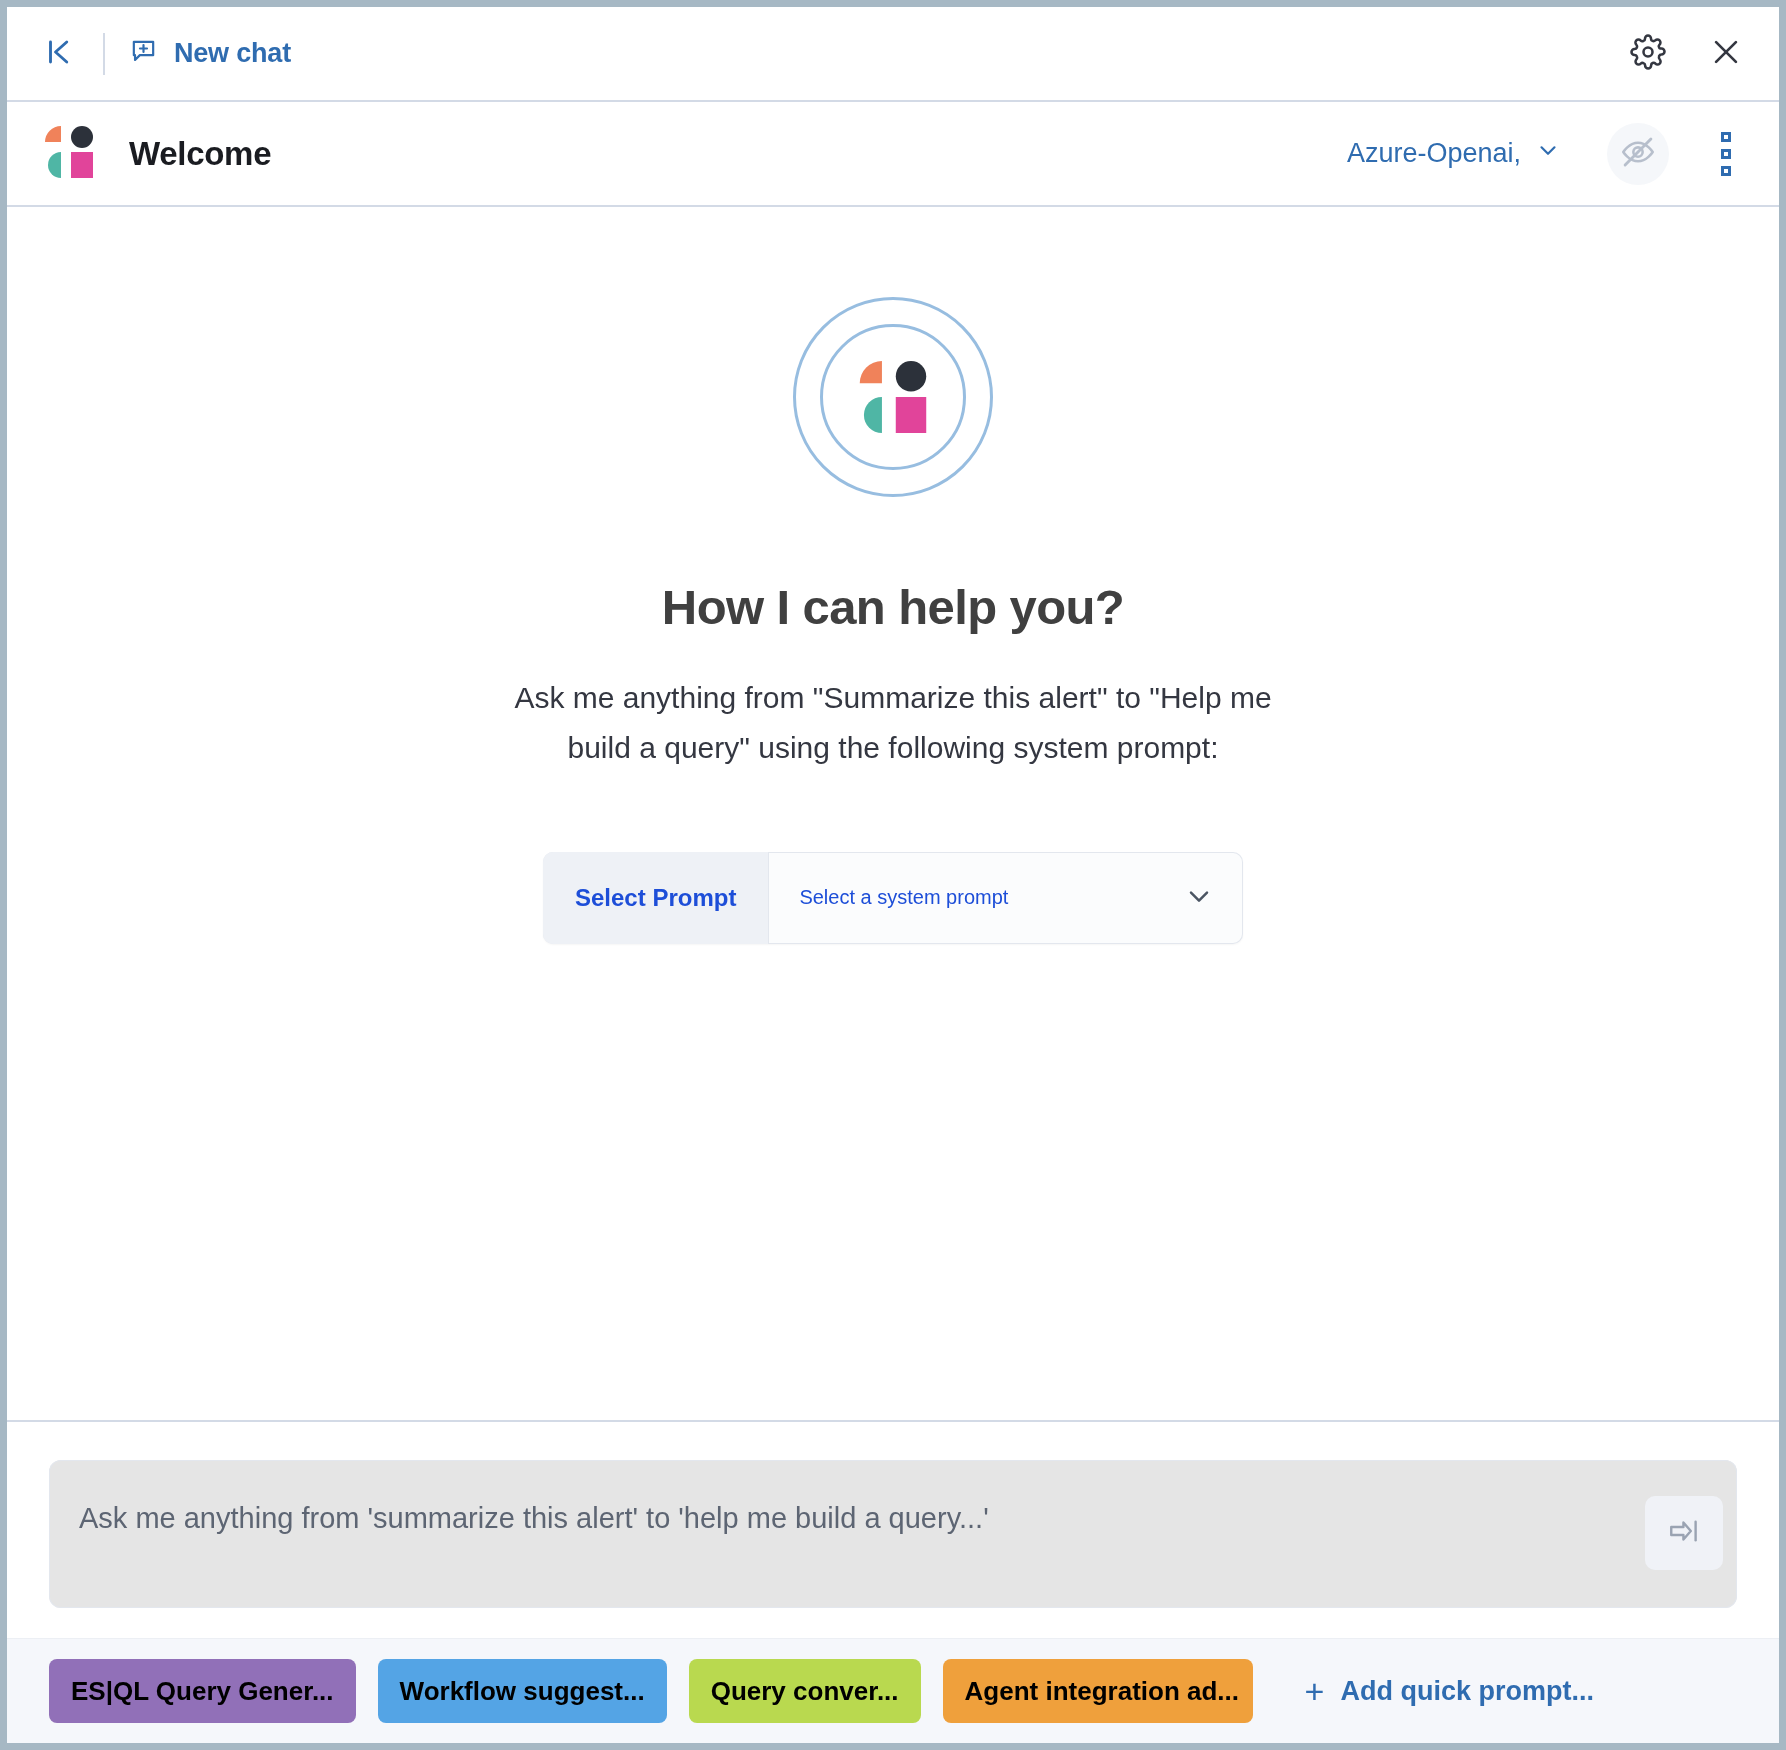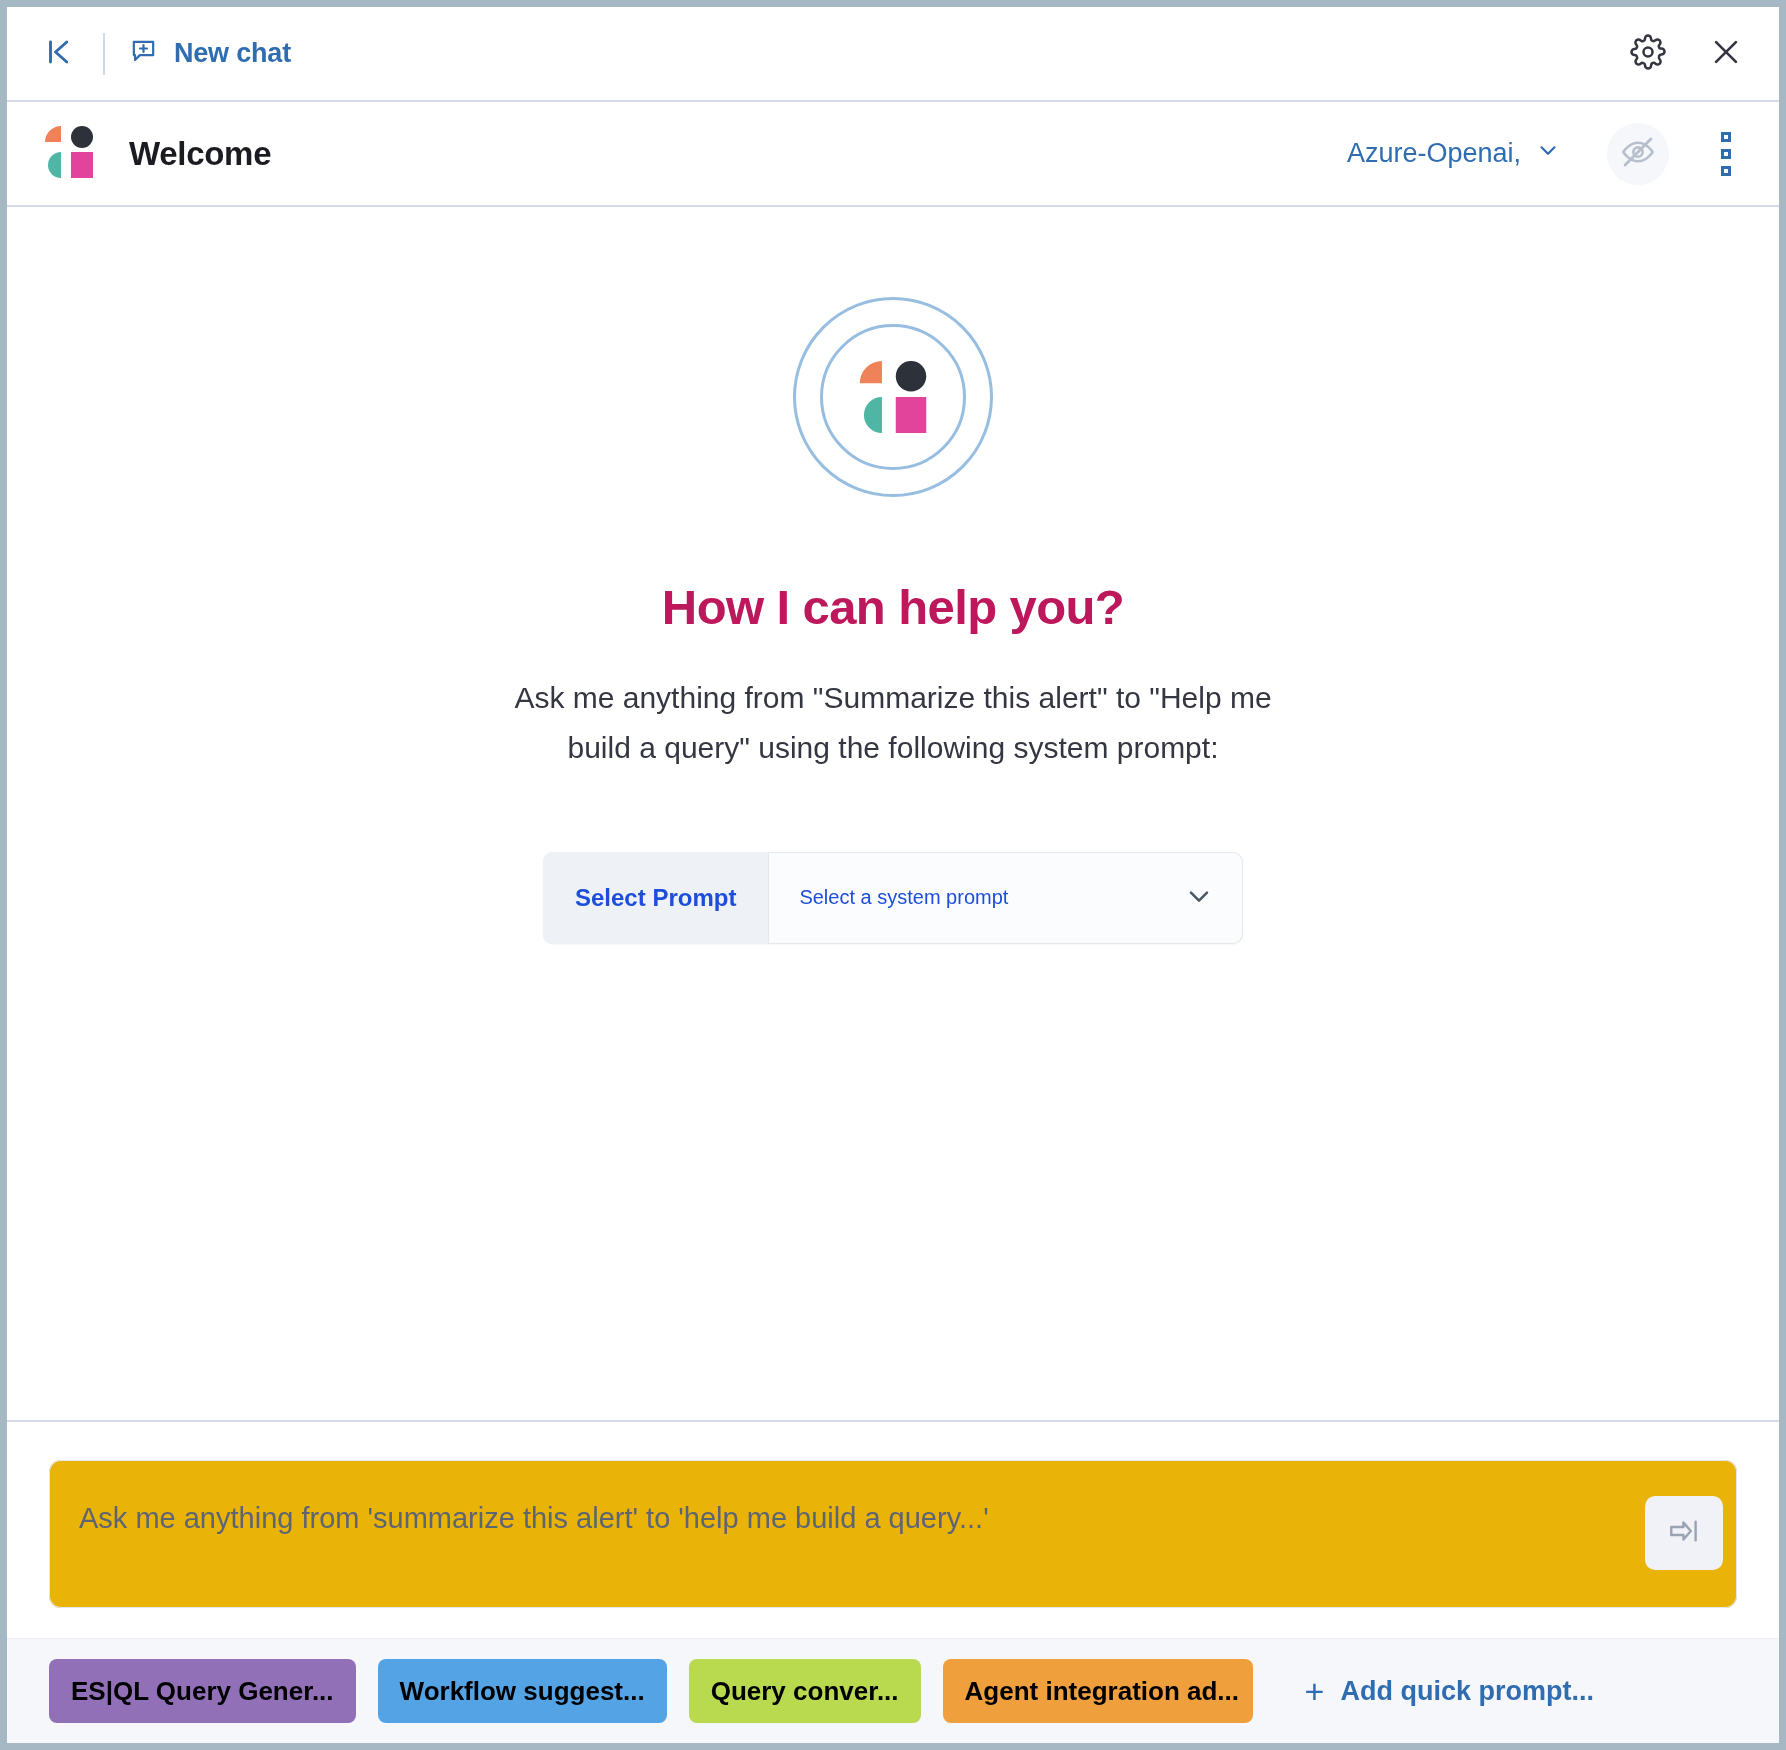--- a/index.html
+++ b/index.html
@@ -167,21 +167,21 @@
   .ring-inner {
     position: absolute;
     inset: 27px;
     border: 3px solid #97bde0;
     border-radius: 50%;
   }
   .hero-title {
     margin-top: 82px;
     font-size: 49px;
     font-weight: 700;
-    color: #be185d;
+    color: #404040;
     letter-spacing: -0.6px;
   }
   .hero-sub {
     margin-top: 38px;
     width: 790px;
     text-align: center;
     font-size: 30px;
     line-height: 1.68;
     color: #343741;
   }
@@ -237,21 +237,21 @@
   .input-area {
     flex: 0 0 auto;
     border-top: 2px solid #d3dae6;
     padding: 38px 42px 30px 42px;
     background: #ffffff;
   }
   .textarea-wrap {
     position: relative;
     height: 148px;
     border-radius: 12px;
-    background: #eab308;
+    background: #e5e5e5;
     box-shadow: 0 0 0 1px #e3e7ee inset;
     display: flex;
     align-items: flex-start;
   }
   .textarea-text {
     padding: 42px 130px 0 30px;
     font-size: 29px;
     color: #5d6573;
     white-space: nowrap;
     overflow: hidden;

